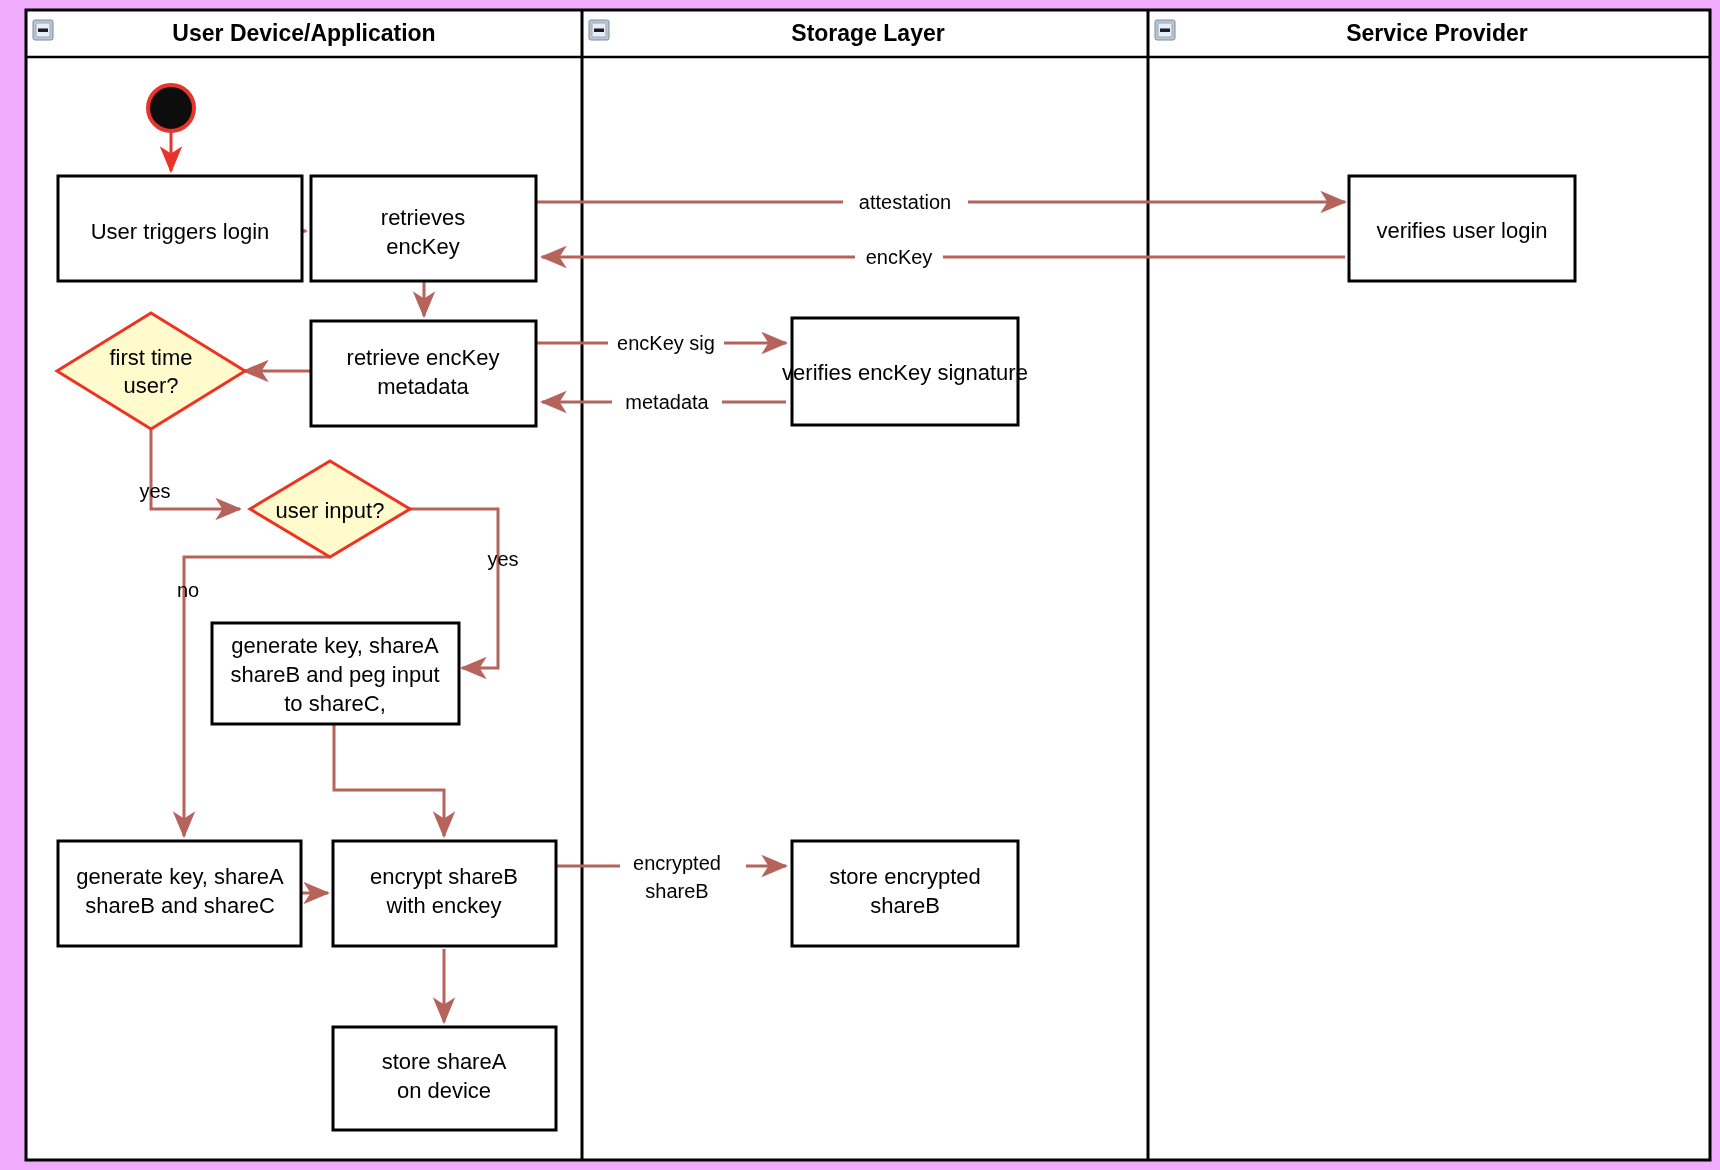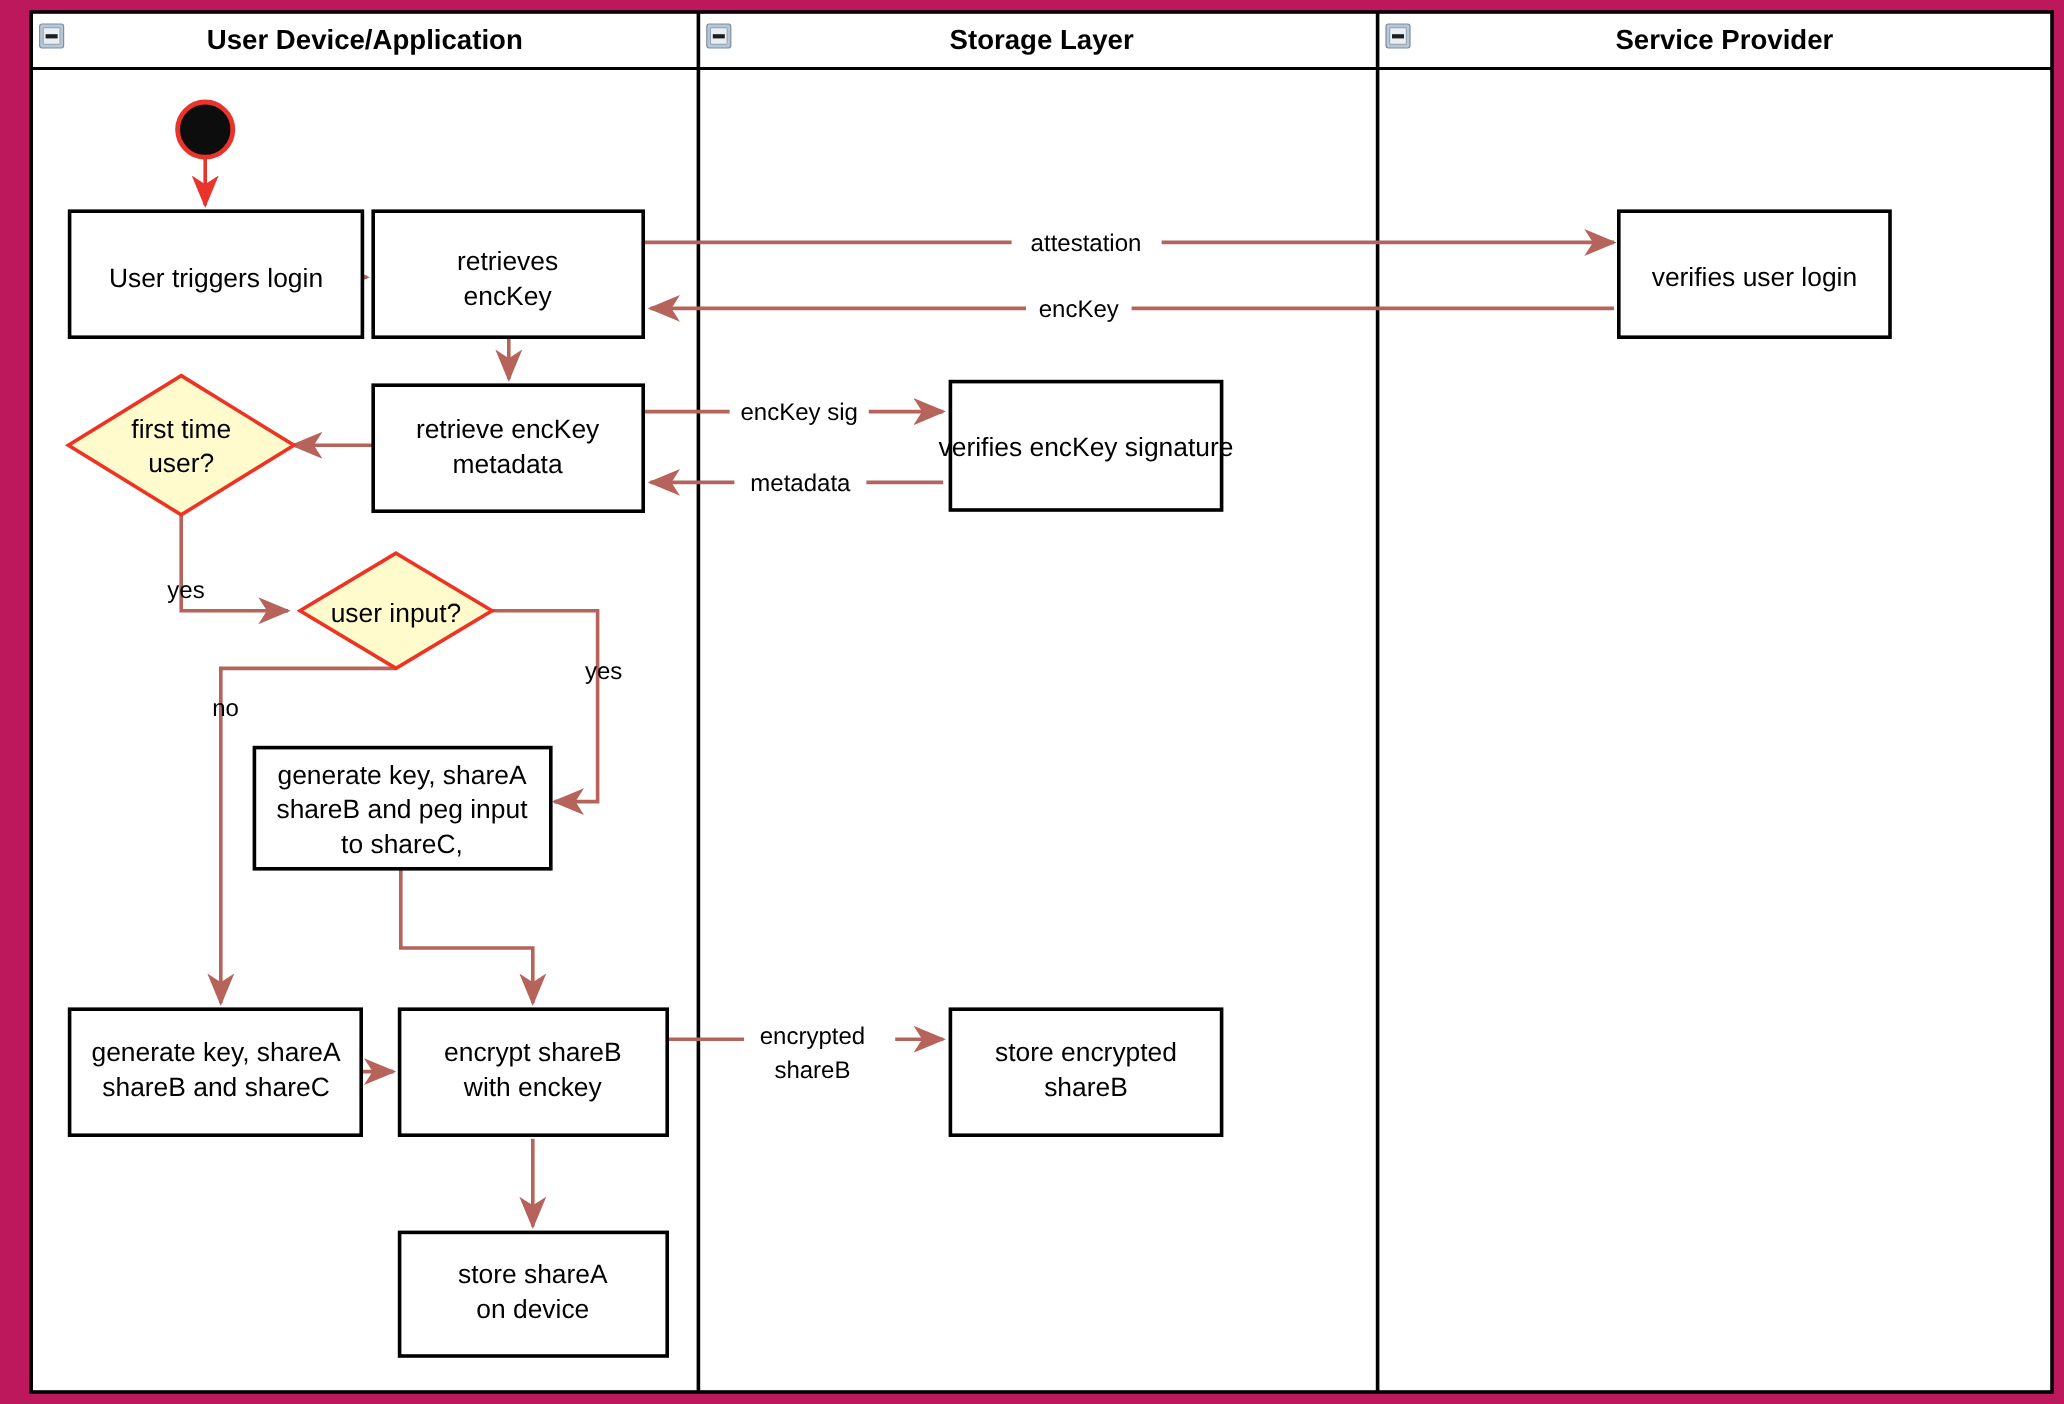--- a/index.html
+++ b/index.html
@@ -7,21 +7,21 @@
     padding: 0;
     background: #ffffff;
   }
   body {
     font-family: "Liberation Sans", sans-serif;
   }
   #canvas {
     position: relative;
     width: 1720px;
     height: 1170px;
-    background: #be185d;
+    background: #f0abfc;
     overflow: hidden;
   }
   svg.diagram {
     display: block;
     width: 1720px;
     height: 1170px;
   }
   .lane-header-title {
     font-family: "Liberation Sans", sans-serif;
     font-size: 23px;

